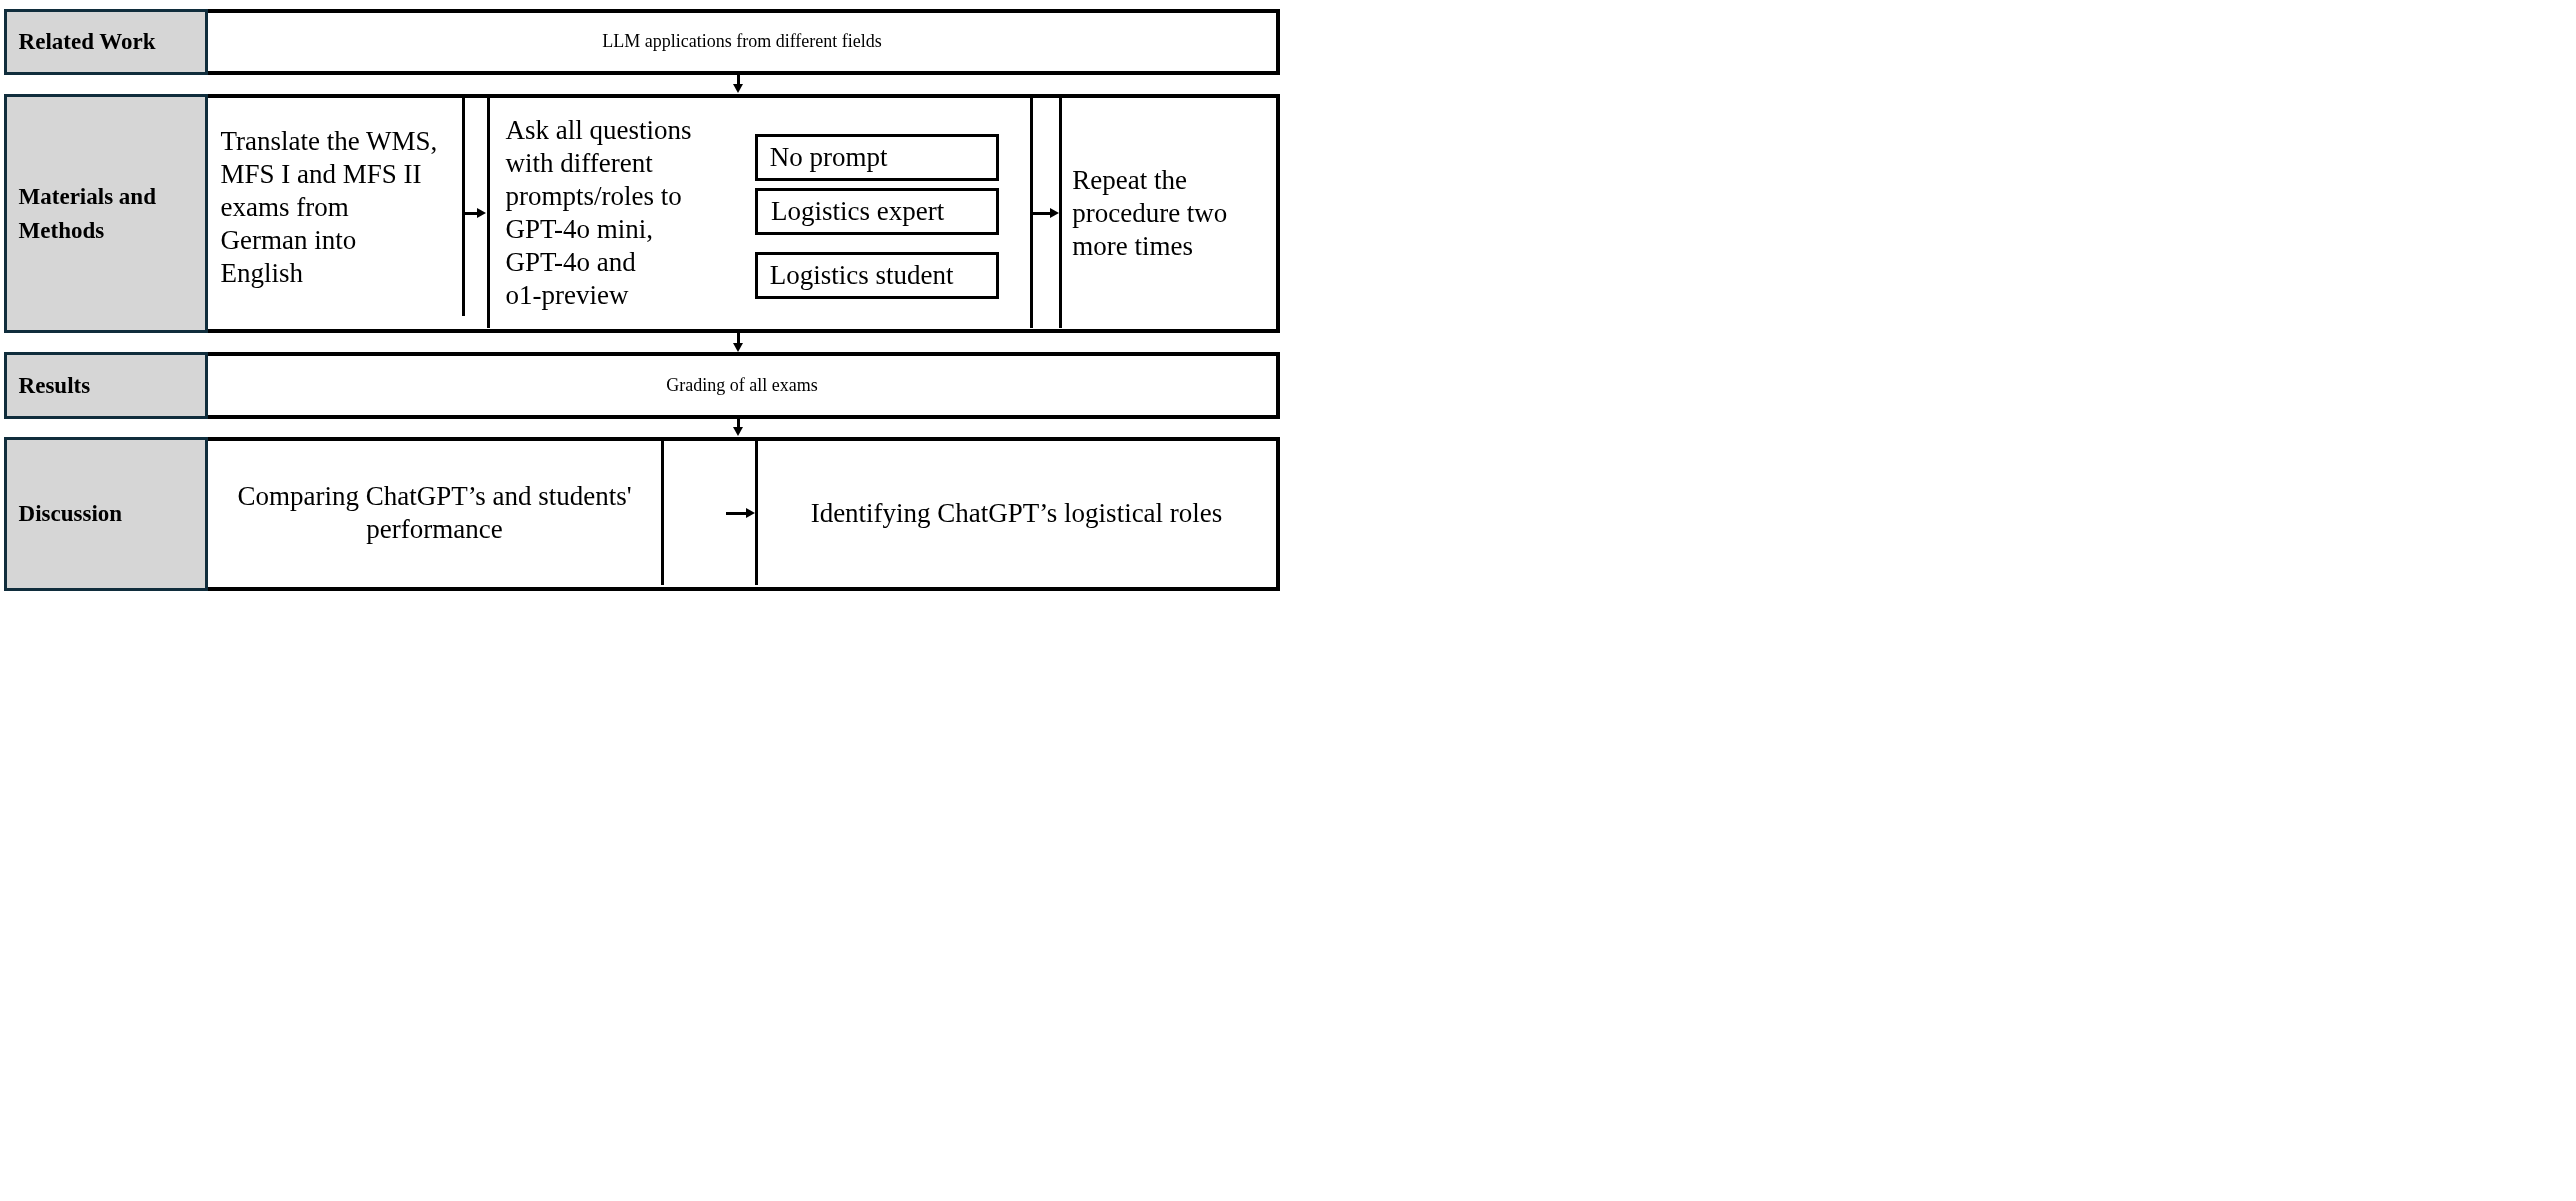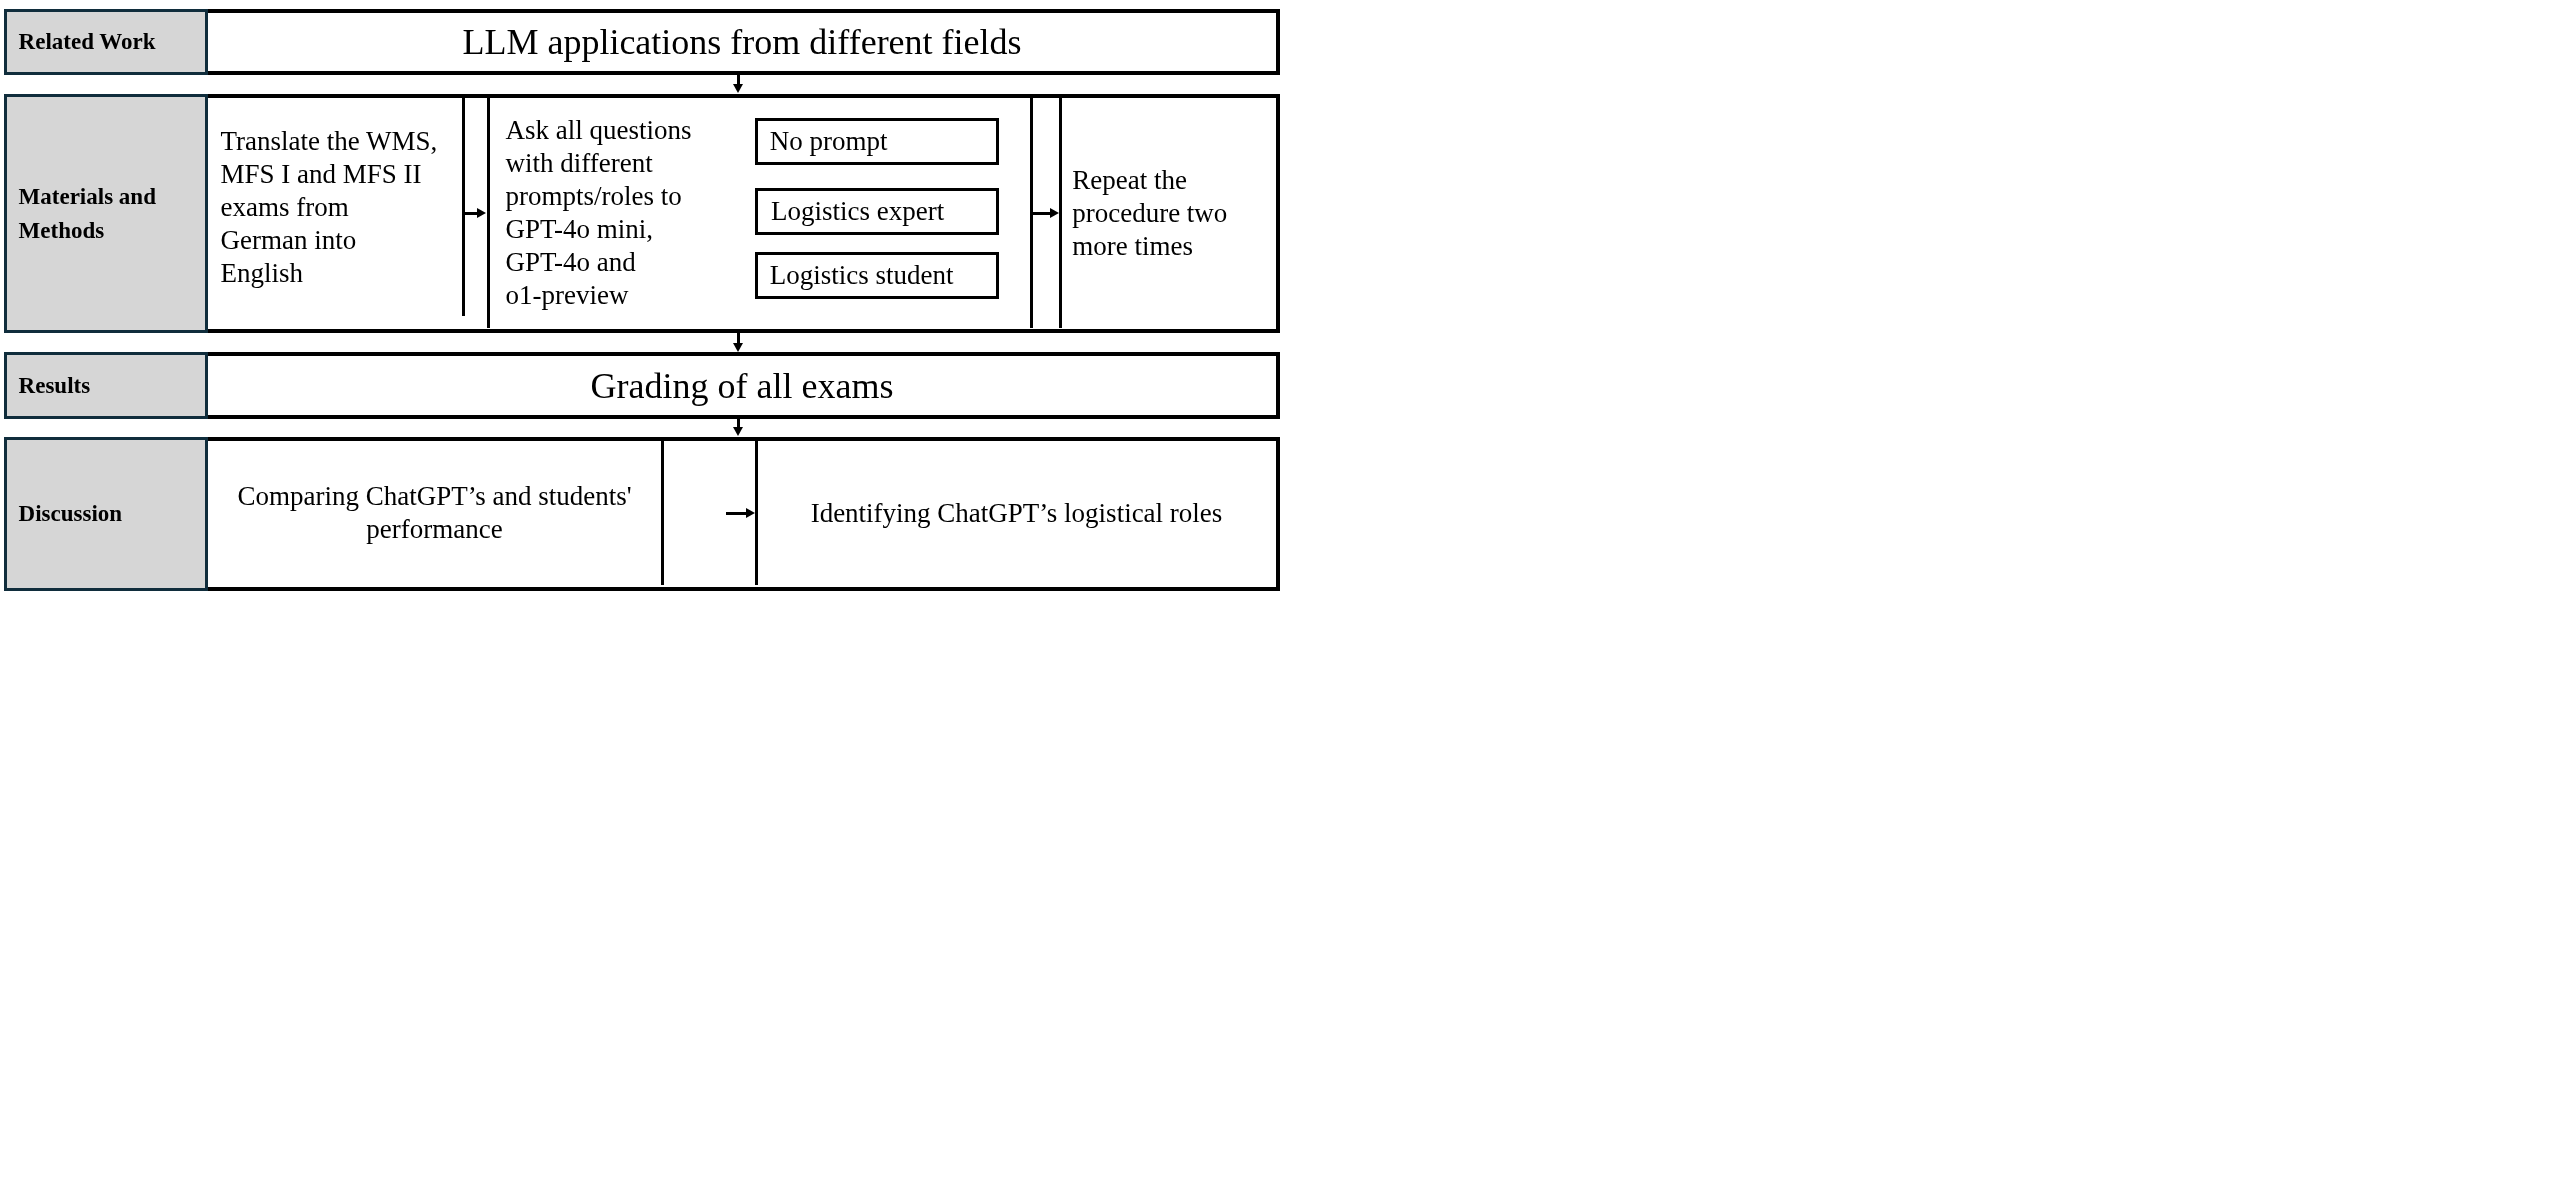--- a/index.html
+++ b/index.html
@@ -56,21 +56,21 @@
   .band-1 { top: 8.6px;  height: 66px;  }
   .band-2 { top: 94px; height: 239px; }
   .band-3 { top: 352px; height: 67px;  }
   .band-4 { top: 437px; height: 154px; }
   .band.center-band {
     display: flex;
     align-items: center;
     justify-content: center;
   }
   .band-title {
-    font-size: 36px;
+    font-size: 18px;
     text-align: center;
   }
 
   
   .sub-box {
     position: absolute;
     background: var(--background);
     display: flex;
     align-items: center;
   }
@@ -93,21 +93,21 @@
     left: 755px;
     width: 244px;
     height: 47px;
     border: 3.1px solid var(--line-black);
     background: var(--background);
     display: flex;
     align-items: center;
     padding-left: 11.7px;
   }
   .prompt-box .sub-text { line-height: 27px; }
-  .pb-1 { top: 118px; }
+  .pb-1 { top: 134px; }
   .pb-2 { top: 188px; padding-left: 13px; }
   .pb-3 { top: 252px; }
 
   
   .arrow { position: absolute; }
   .shaft { position: absolute; background: var(--line-black); }
   .head  { position: absolute; width: 0; height: 0; }
 
   .head-down  { border-left: 5.5px solid transparent; border-right: 5.5px solid transparent; border-top: 9.4px solid var(--line-black); }
   .head-right { border-top: 5.5px solid transparent; border-bottom: 5.5px solid transparent; border-left: 9.4px solid var(--line-black); }

